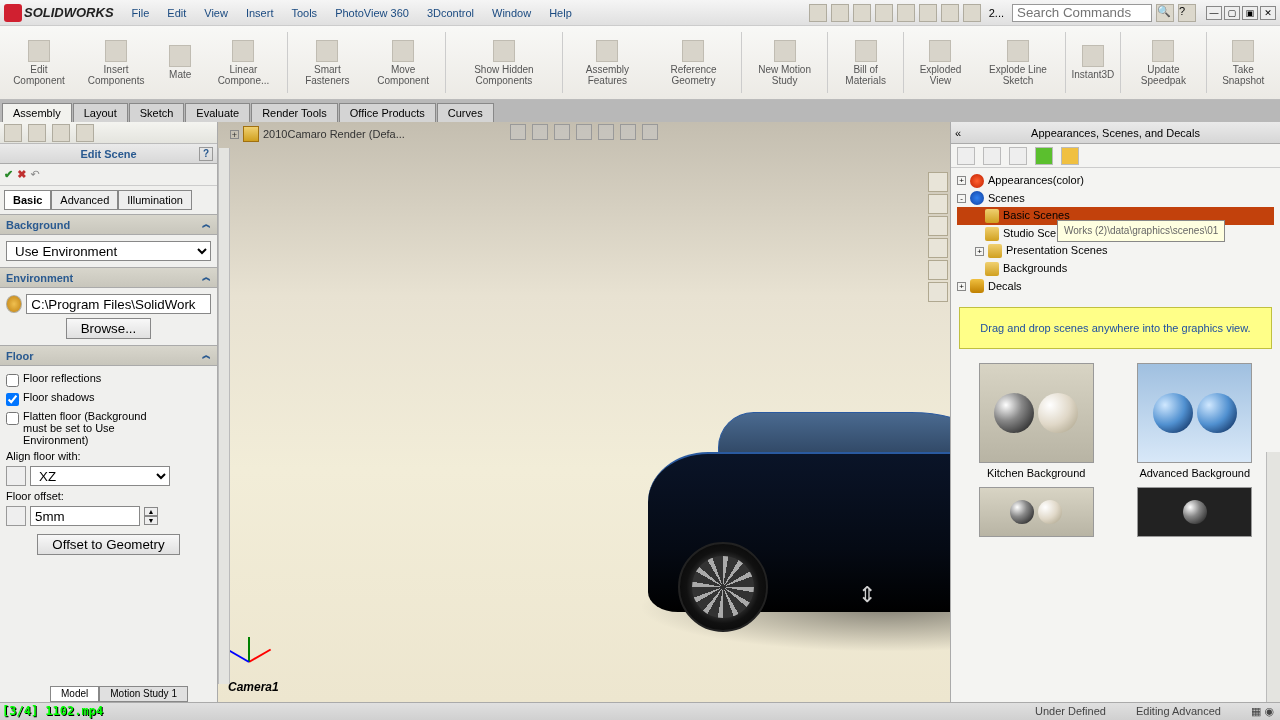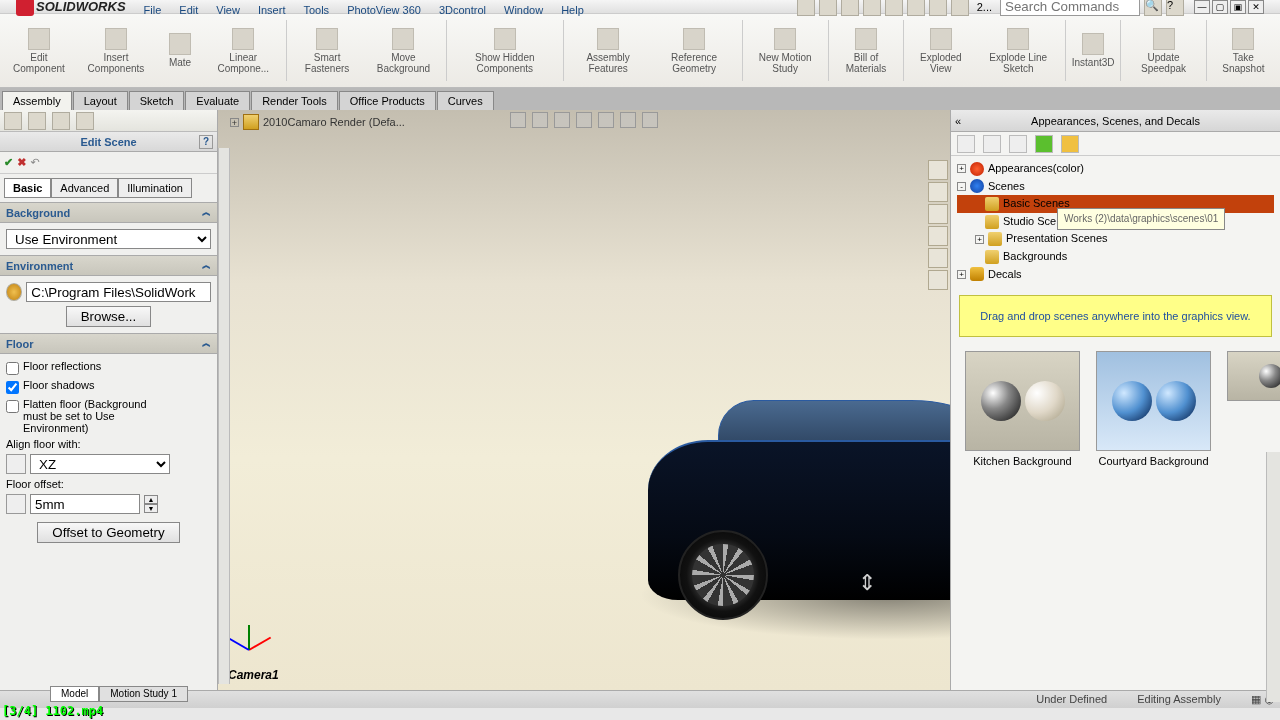--- a/index.html
+++ b/index.html
@@ -1,19 +1,19 @@
 <!DOCTYPE html>
 <html><head>
 <meta charset="utf-8">
 <style>
 * { box-sizing: border-box; margin: 0; padding: 0; font-family: "Segoe UI", Tahoma, sans-serif; }
 body { background: #e8e8e8; width: 1280px; height: 720px; overflow: hidden; font-size: 11px; position: relative; }
 
 
-.titlebar { height: 14px; background: linear-gradient(#f5f5f5,#e0e0e0); display: flex; padding: 0 16px; border-bottom: 1px solid #ccc; }
+.titlebar { height: 26px; background: linear-gradient(#f5f5f5,#e0e0e0); display: flex; align-items: center; padding: 0 4px; border-bottom: 1px solid #ccc; }
 .logo { display: flex; align-items: center; gap: 2px; margin-right: 10px; font-weight: bold; font-style: italic; font-size: 13px; color: #222; }
 .logo-icon { width: 18px; height: 18px; background: #d02030; border-radius: 3px; }
 .menubar { display: flex; gap: 2px; }
 .menu-item { padding: 4px 8px; color: #1a4a80; cursor: pointer; }
 .toolbar-right { margin-left: auto; display: flex; align-items: center; gap: 4px; }
 .search-box { width: 140px; height: 18px; border: 1px solid #999; padding: 0 4px; }
 .win-controls { display: flex; gap: 2px; margin-left: 6px; }
 .win-btn { width: 16px; height: 14px; border: 1px solid #888; background: #eee; display: inline-flex; align-items: center; justify-content: center; font-size: 9px; }
 
 
@@ -95,21 +95,21 @@
 .tree-item.sel { background: #c2410c; }
 .exp { width: 9px; height: 9px; border: 1px solid #888; font-size: 8px; text-align: center; line-height: 8px; display: inline-block; }
 .ti { width: 14px; height: 14px; display: inline-block; }
 .ti.app { background: radial-gradient(circle,#ff6030,#c02000); border-radius: 50%; }
 .ti.sc { background: radial-gradient(circle,#3080f0,#1040a0); border-radius: 50%; }
 .ti.folder { background: linear-gradient(#f0d070,#d0a020); border-radius: 2px; }
 .ti.db { background: linear-gradient(#f0c040,#c08000); border-radius: 3px; }
 .tooltip { position: absolute; background: #ffffe0; border: 1px solid #888; padding: 2px 6px; font-size: 10px; color: #666; }
 
 .hint-box { margin: 8px; padding: 14px 8px; background: #ffff88; border: 1px solid #c0c040; text-align: center; color: #2050a0; font-size: 11px; }
-.thumbs { flex: 1; display: grid; grid-template-columns: 1fr 1fr 1fr 1fr; gap: 8px 16px; padding: 6px 14px; overflow: hidden; align-content: start; }
+.thumbs { flex: 1; display: grid; grid-template-columns: 1fr 1fr; gap: 8px 16px; padding: 6px 14px; overflow: hidden; align-content: start; }
 .thumb { display: flex; flex-direction: column; align-items: center; gap: 4px; }
 .thumb-img { width: 115px; height: 100px; background: linear-gradient(#d8d4c4,#b8b4a4); border: 1px solid #999; position: relative; overflow: hidden; display:flex; align-items:center; justify-content:center; gap:4px;}
 .sphere { width: 40px; height: 40px; border-radius: 50%; }
 .sphere.chrome { background: radial-gradient(circle at 30% 30%, #fff, #888 40%, #222 90%); }
 .sphere.matte { background: radial-gradient(circle at 30% 30%, #fff, #e0d8c8 50%, #b0a890 90%); }
 .sphere.blue { background: radial-gradient(circle at 30% 30%, #d0e8ff, #5090d0 50%, #103060 90%); }
 .thumb-label { font-size: 11px; text-align: center; }
 
 
 .statusbar { height: 18px; background: linear-gradient(#e0e0e0,#d0d0d0); display: flex; align-items: center; padding: 0 6px; font-size: 11px; color: #444; border-top: 1px solid #aaa; }
@@ -183,21 +183,21 @@
       <div class="ri"></div>
       <span>Linear Compone...</span>
     </div>
   <div class="ribbon-sep"></div>
   <div class="ribbon-btn">
       <div class="ri"></div>
       <span>Smart Fasteners</span>
     </div>
   <div class="ribbon-btn">
       <div class="ri"></div>
-      <span>Move Background</span>
+      <span>Move Component</span>
     </div>
   <div class="ribbon-sep"></div>
   <div class="ribbon-btn">
       <div class="ri"></div>
       <span>Show Hidden Components</span>
     </div>
   <div class="ribbon-sep"></div>
   <div class="ribbon-btn">
       <div class="ri"></div>
       <span>Assembly Features</span>
@@ -428,21 +428,21 @@
             <div class="sphere chrome"></div>
             <div class="sphere matte"></div>
           </div>
         <div class="thumb-label">Kitchen Background</div>
       </div>
       <div class="thumb">
         <div class="thumb-img" style="background:linear-gradient(#a0c0e0,#d8e8f8);">
             <div class="sphere blue"></div>
             <div class="sphere blue"></div>
           </div>
-        <div class="thumb-label">Courtyard Background</div>
+        <div class="thumb-label">Advanced Background</div>
       </div>
       <div class="thumb">
         <div class="thumb-img" style="height:50px;">
             <div class="sphere chrome" style="width:24px;height:24px;"></div>
             <div class="sphere matte" style="width:24px;height:24px;"></div>
           </div>
       </div>
       <div class="thumb">
         <div class="thumb-img" style="height:50px;background:#222;">
             <div class="sphere chrome" style="width:24px;height:24px;"></div>
@@ -456,18 +456,18 @@
 <div class="right-scroll"></div>
 
 <div class="bottom-tabs">
   <div class="bt active">Model</div>
   <div class="bt">Motion Study 1</div>
 </div>
 
 <div class="statusbar">
   <div class="sp">
     <span>Under Defined</span>
-    <span>Editing Assembly</span>
+    <span>Editing Advanced</span>
     <span>▦ ◉</span>
   </div>
 </div>
 
 <div class="video-overlay">[3/4] 1102.mp4</div>
 
 </body></html>

